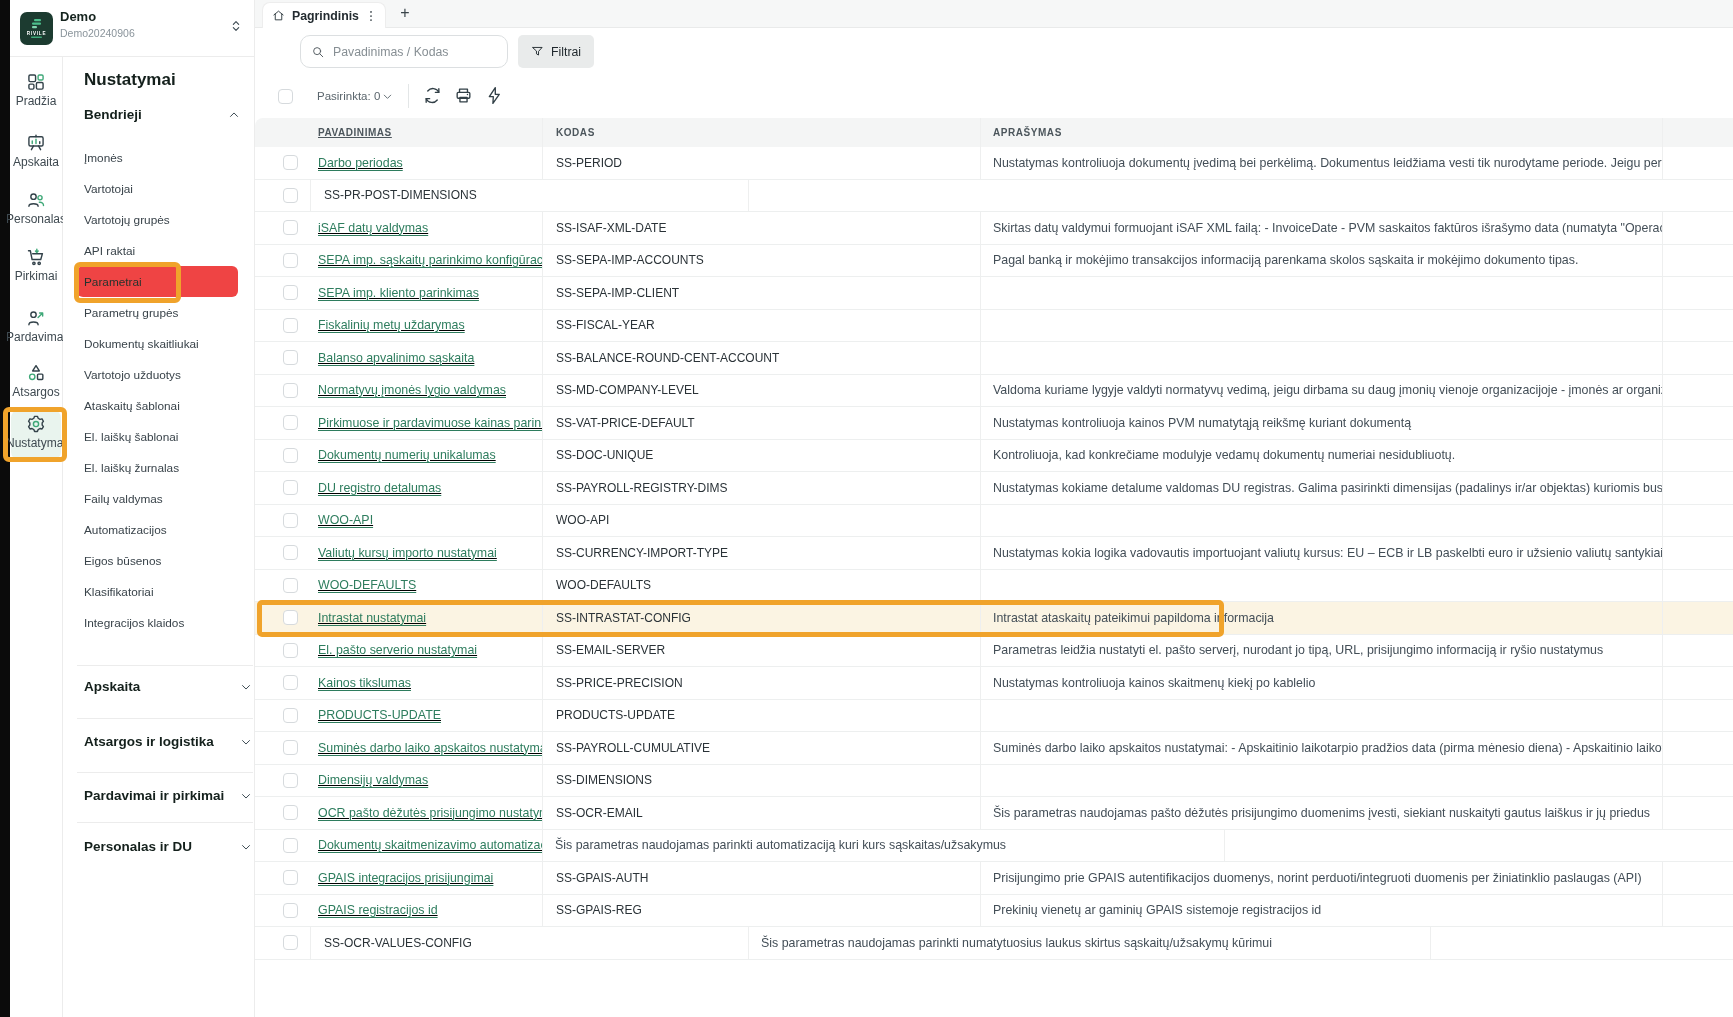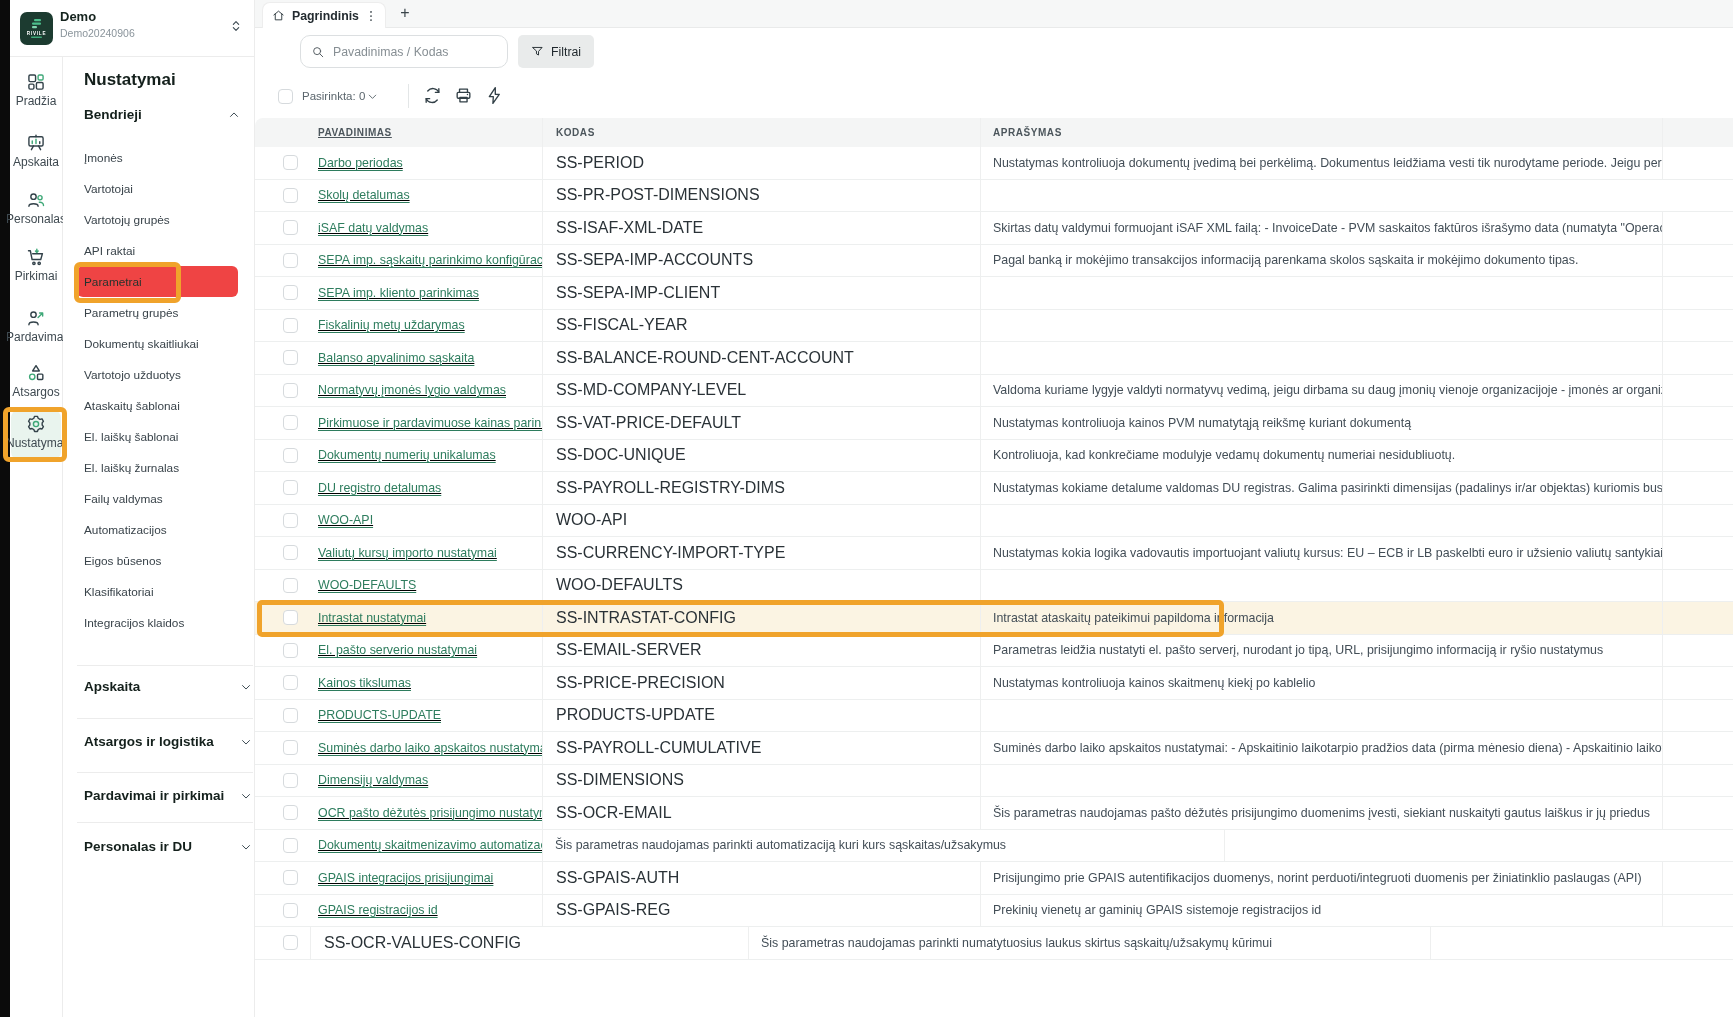--- a/index.html
+++ b/index.html
@@ -64,42 +64,42 @@
   .search-box input { border:none; outline:none; flex:1; font-size:12.3px; color:#333;
     font-family:"Liberation Sans",sans-serif; background:transparent; }
   .search-box input::placeholder { color:#878f94; }
   .filter-btn { position:absolute; left:263px; top:35px; height:33px; padding:0 13px; background:#e9ebeb;
     border:none; border-radius:5px; display:flex; align-items:center; gap:7px; cursor:pointer; }
   .filter-ico { width:13px; height:13px; color:#1f272c; } .filter-ico svg{width:13px;height:13px;display:block;}
   .filter-label { font-size:12.3px; color:#1f272c; font-family:"Liberation Sans",sans-serif; }
 
   .checkbox { width:15px; height:15px; border:1.5px solid #d6dadd; border-radius:4px; background:#fff; cursor:pointer; flex:none; }
   .tb-check { position:absolute; left:23px; top:89px; }
-  .tb-sel { position:absolute; left:47px; top:85px; height:22px; display:flex; align-items:center; gap:1px; cursor:pointer; }
+  .tb-sel { position:absolute; left:62px; top:85px; height:22px; display:flex; align-items:center; gap:1px; cursor:pointer; }
   .tb-sel-label { font-size:11.5px; color:#5b666d; }
   .tb-chev { width:13px; height:13px; color:#5b666d; } .tb-chev svg{width:13px;height:13px;display:block;}
   .tb-div { position:absolute; left:153px; top:84px; width:1px; height:24px; background:#e3e6e7; }
   .tb-ico { position:absolute; top:86px; width:19px; height:19px; color:#313f46; cursor:pointer; }
   .tb-ico svg { width:19px; height:19px; display:block; }
 
   
   .table { position:absolute; left:0; top:118px; width:1478px; }
   .thead { display:flex; height:29px; background:#f4f5f5; border-radius:8px 0 0 0; }
   .th, .td { display:flex; align-items:center; white-space:nowrap; overflow:hidden; }
   .th { font-size:10px; font-weight:700; color:#4c565c; letter-spacing:0.55px; }
   .c0 { width:55px; flex:none; }
   .c1 { width:232px; flex:none; padding-left:8px;text-decoration:underline; }
   .c2 { width:438px; flex:none; padding-left:13px; border-left:1px solid #eeefef; }
   .c3 { width:682px; flex:none; padding-left:12px; border-left:1px solid #eeefef; }
   .c4 { width:71px; flex:none; border-left:1px solid #eeefef; }
   .tr { display:flex; height:32.5px; background:#fff; border-bottom:1px solid #edefef; }
   .tr.hl { background:#fbf4e3; }
   .tr .checkbox { margin-left:28px; }
   .row-link { font-size:12.4px; color:#2e7d5e; text-decoration:underline; text-underline-offset:2.5px; cursor:pointer; }
-  .row-code { font-size:16px; color:#2a3237; }
+  .row-code { font-size:12px; color:#2a3237; }
   .row-desc { font-size:12.4px; color:#434e57; }
 
   
   .annot { position:absolute; border:5px solid #f0a32b; border-radius:6px; pointer-events:none; z-index:9; }
   .annot-parametrai { left:74px; top:262px; width:107px; height:41px; }
   .annot-rail { left:3px; top:407px; width:64px; height:55px; }
   .annot-row { left:257px; top:600px; width:967px; height:37px; border-radius:5px; }
 </style>
 </head>
 <body>
@@ -355,23 +355,20 @@
             <span class="row-link">Darbo periodas</span>
           </div>
           <div class="td c2 row-code">SS-PERIOD</div>
           <div class="td c3 row-desc">Nustatymas kontroliuoja dokumentų įvedimą bei perkėlimą. Dokumentus leidžiama vesti tik nurodytame periode. Jeigu periodas</div>
           <div class="td c4"></div>
         </div>
         <div class="tr">
           <div class="td c0">
             <div class="checkbox"></div>
           </div>
-          <div class="td c1">
-            <span class="row-link">Skolų detalumas</span>
-          </div>
           <div class="td c2 row-code">SS-PR-POST-DIMENSIONS</div>
           <div class="td c4"></div>
         </div>
         <div class="tr">
           <div class="td c0">
             <div class="checkbox"></div>
           </div>
           <div class="td c1">
             <span class="row-link">iSAF datų valdymas</span>
           </div>

